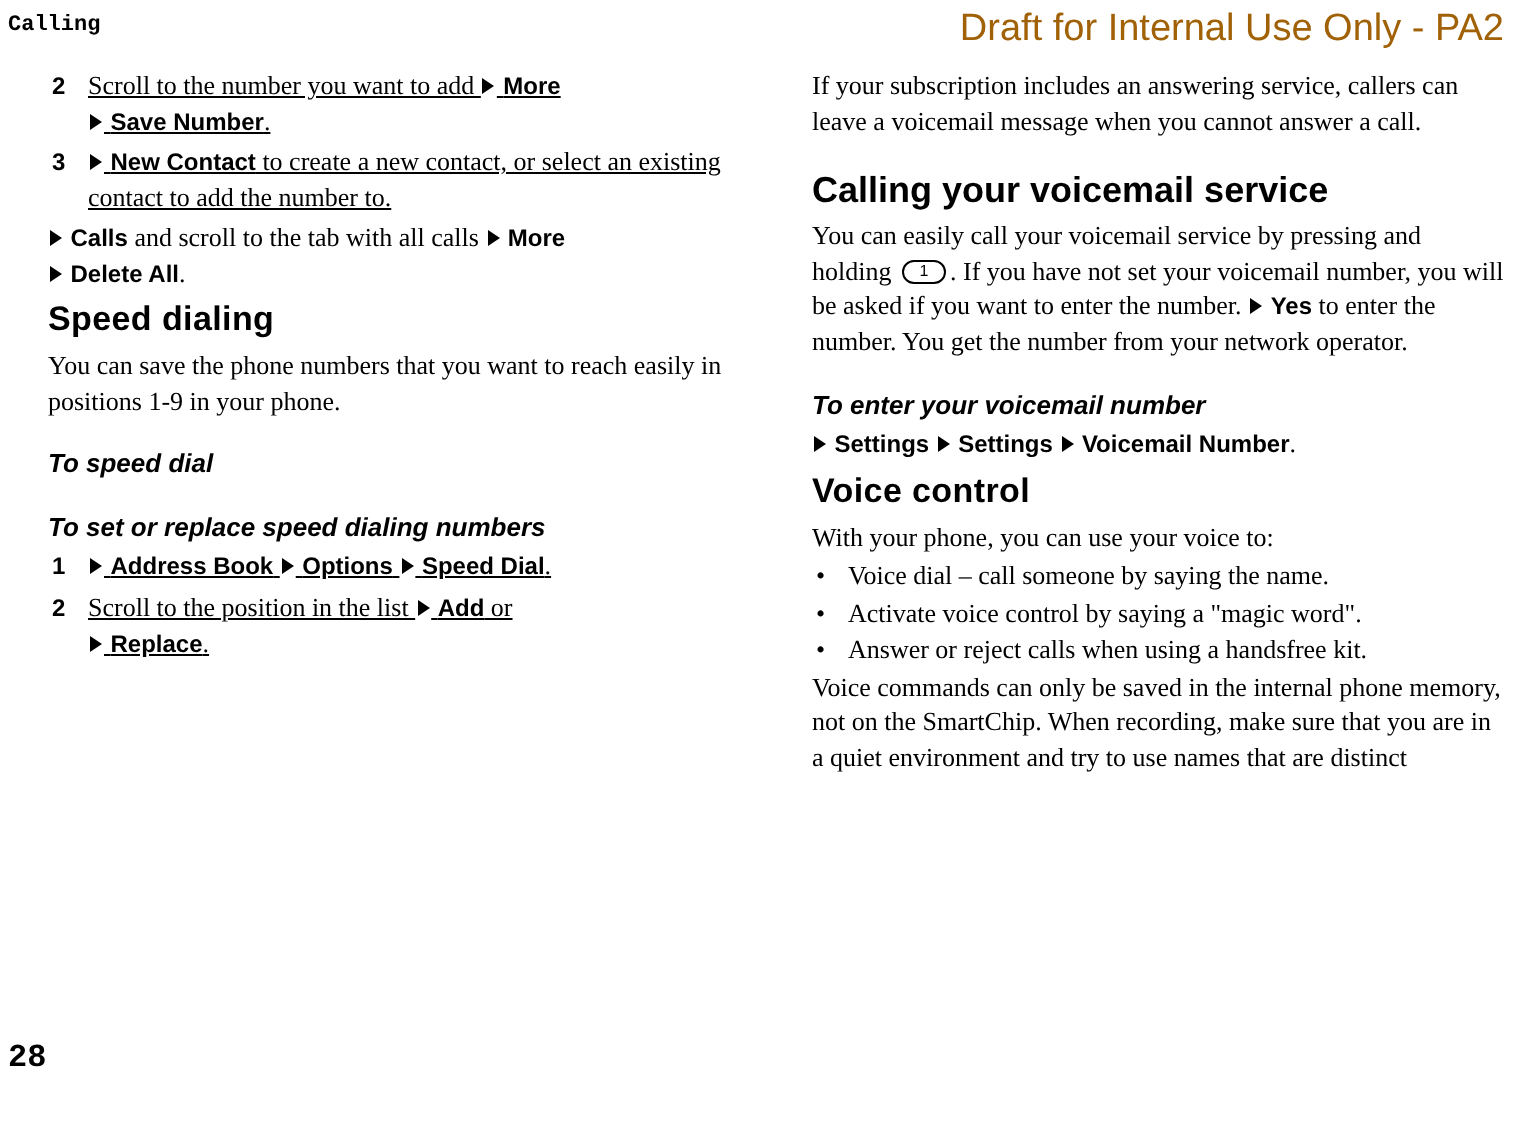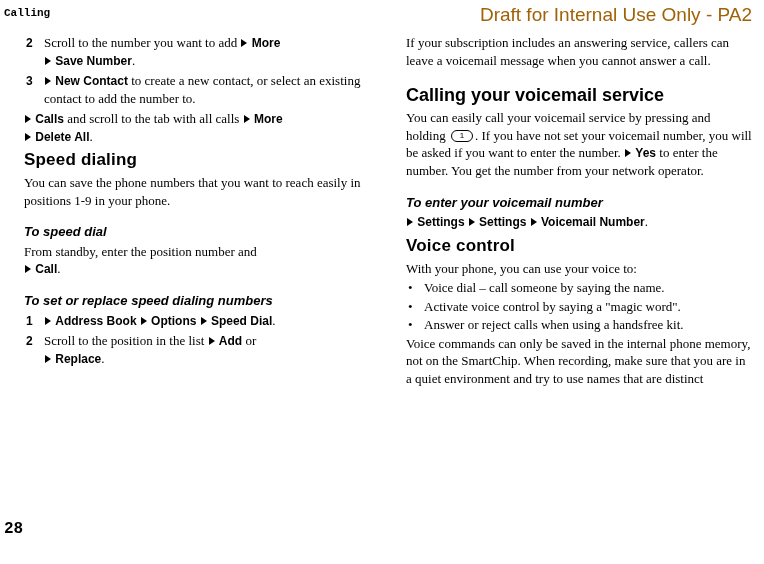--- a/index.html
+++ b/index.html
@@ -57,21 +57,21 @@
     margin-bottom: 3px;
     padding-left: 2px;
   }
   .step-num {
     font-family: Arial, Helvetica, sans-serif;
     font-weight: bold;
     font-size: 12px;
     min-width: 18px;
     margin-top:1px;
   }
-  .step-body { flex: 1; }
+  .step-body { flex: 1; text-decoration: underline; }
   .navlabel {
     font-family: Arial, Helvetica, sans-serif;
     font-weight: bold;
     font-size: 12px;
   }
   .arrow-icon {
     display: inline-block;
     vertical-align: baseline;
     width: 0;
     height: 0;
@@ -167,25 +167,20 @@
       <span class="navlabel">More</span>
       <br>
       <span class="arrow-icon"></span>
       <span class="navlabel">Delete All</span><span>.</span>
     </div>
 
     <div class="h-section">Speed dialing</div>
     <div class="para">You can save the phone numbers that you want to reach easily in positions 1-9 in your phone.</div>
 
     <div class="h-sub-italic">To speed dial</div>
-    <div class="para">
-      <span>From standby, enter the position number and </span><br>
-      <span class="arrow-icon"></span>
-      <span class="navlabel">Call</span><span>.</span>
-    </div>
 
     <div class="h-sub-italic">To set or replace speed dialing numbers</div>
 
     <div class="step">
       <div class="step-num">1</div>
       <div class="step-body">
         <span class="arrow-icon"></span>
         <span class="navlabel">Address Book</span>
         <span class="arrow-icon"></span>
         <span class="navlabel">Options</span>

